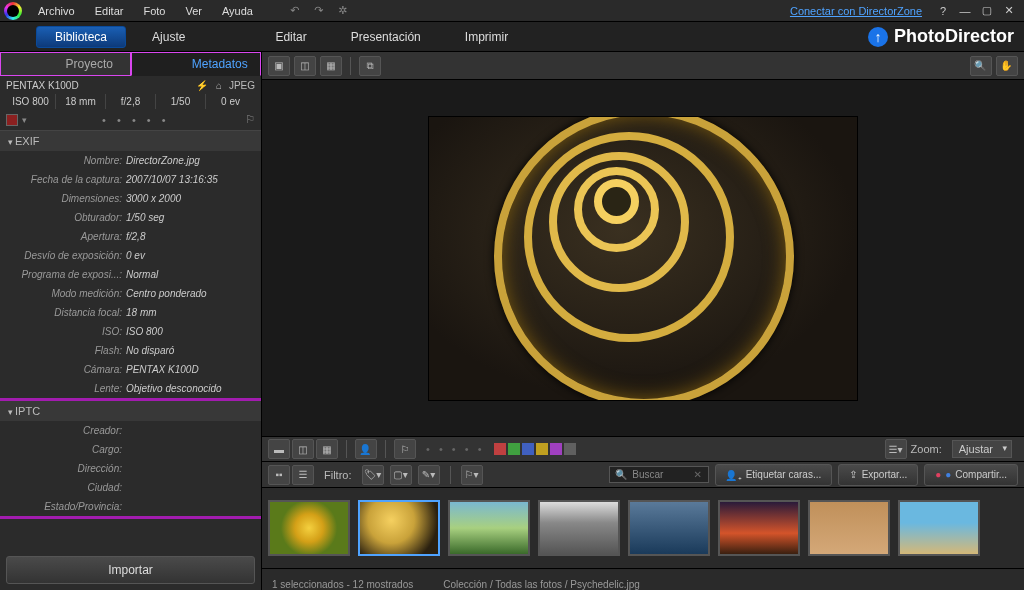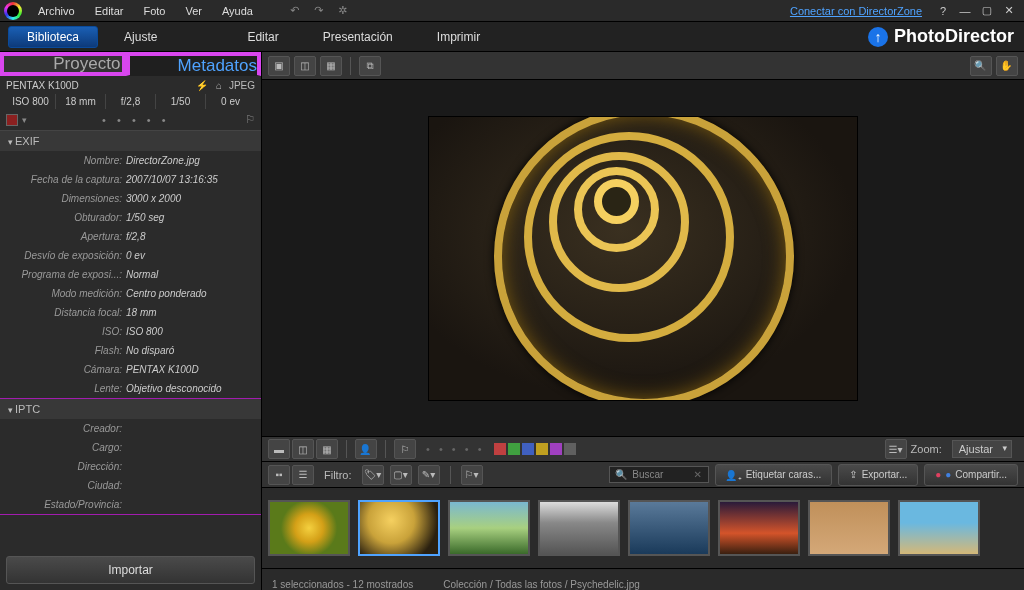--- a/index.html
+++ b/index.html
@@ -13,44 +13,44 @@
 .menubar .menu-item { padding: 3px 10px; color: #ddd; cursor: pointer; }
 .menubar .spacer { flex: 1; }
 .menubar .tool-icon { width: 16px; height: 16px; margin: 0 4px; color: #888; cursor: pointer; display: flex; align-items: center; justify-content: center; }
 .menubar a.dz { color: #4fa3ff; text-decoration: underline; margin-right: 10px; }
 .menubar .win-control { width: 16px; height: 16px; margin: 0 3px; color: #ccc; cursor: pointer; display: flex; align-items: center; justify-content: center; }
 
 
 .modetabs { height: 30px; background: #222; display: flex; align-items: center; border-bottom: 1px solid #000; }
 .mode-btn { height: 22px; padding: 0 18px; margin: 0 4px; display: flex; align-items: center; color: #ddd; cursor: pointer; border-radius: 3px; font-size: 12px; }
 .mode-btn.active { background: linear-gradient(#1a5fb4, #0d3a7a); color: #fff; border: 1px solid #0a4a9a; }
-.mode-btn:first-child { margin-left: 8px; }
+.mode-btn:first-child { margin-left: 36px; }
 .brand { margin-left: auto; margin-right: 10px; font-size: 18px; font-weight: 600; color: #fff; display: flex; align-items: center; gap: 6px; }
 .brand .uparrow { width: 20px; height: 20px; border-radius: 50%; background: #1a73e8; display: flex; align-items: center; justify-content: center; color: #fff; font-size: 14px; }
 
 
 .main { display: flex; flex: 1; overflow: hidden; }
 
 
 .left { width: 262px; background: #2b2b2b; display: flex; flex-direction: column; border-right: 1px solid #000; }
 .lefttabs { display: flex; height: 24px; background: #333; }
-.lefttab { flex: 1; display: flex; align-items: center; justify-content: center; border: 4px solid #d946ef; color: #aaa; cursor: pointer; font-size: 17px; padding-left: 48px; }
+.lefttab { flex: 1; display: flex; align-items: center; justify-content: center; border: 1px solid #d946ef; color: #aaa; cursor: pointer; font-size: 12px; padding-left: 48px; }
 .lefttab.active { background: #1f1f1f; color: #4fa3ff; border-bottom: 1px solid #1f1f1f; }
 
 .quickinfo { padding: 4px 6px; border-bottom: 1px solid #444; }
 .quickinfo .row1 { display: flex; justify-content: space-between; align-items: center; color: #ccc; font-size: 10px; }
 .quickinfo .row1 .icons span { margin-left: 4px; font-size: 10px; color: #bbb; }
 .quickinfo .row2 { display: flex; gap: 0; margin-top: 3px; }
 .quickinfo .row2 span { flex: 1; text-align: center; font-size: 10px; color: #ccc; border-right: 1px solid #444; padding: 2px 0; }
 .quickinfo .row2 span:last-child { border-right: none; }
 .quickinfo .row3 { display: flex; align-items: center; margin-top: 4px; gap: 4px; }
 .colorchip { width: 12px; height: 12px; background: #8b2020; border: 1px solid #666; }
 .dots { flex: 1; text-align: center; letter-spacing: 4px; color: #888; }
 
-.section { border-bottom: 1px solid #a21caf; }
+.section { border-bottom: 3px solid #a21caf; }
 .section-header { padding: 4px 8px; background: #383838; color: #bbb; font-size: 11px; cursor: pointer; }
 .section-header::before { content: "▾ "; font-size: 9px; }
 .kv { display: flex; padding: 2px 8px; font-size: 10px; line-height: 15px; font-style: italic; }
 .kv .k { width: 118px; text-align: right; color: #999; padding-right: 4px; }
 .kv .v { color: #ccc; flex: 1; }
 .iptc-title { text-align: center; color: #999; font-size: 10px; padding: 4px 0; }
 
 .left-scroll { flex: 1; overflow-y: auto; }
 .left-scroll::-webkit-scrollbar { width: 12px; }
 .left-scroll::-webkit-scrollbar-track { background: #222; }

